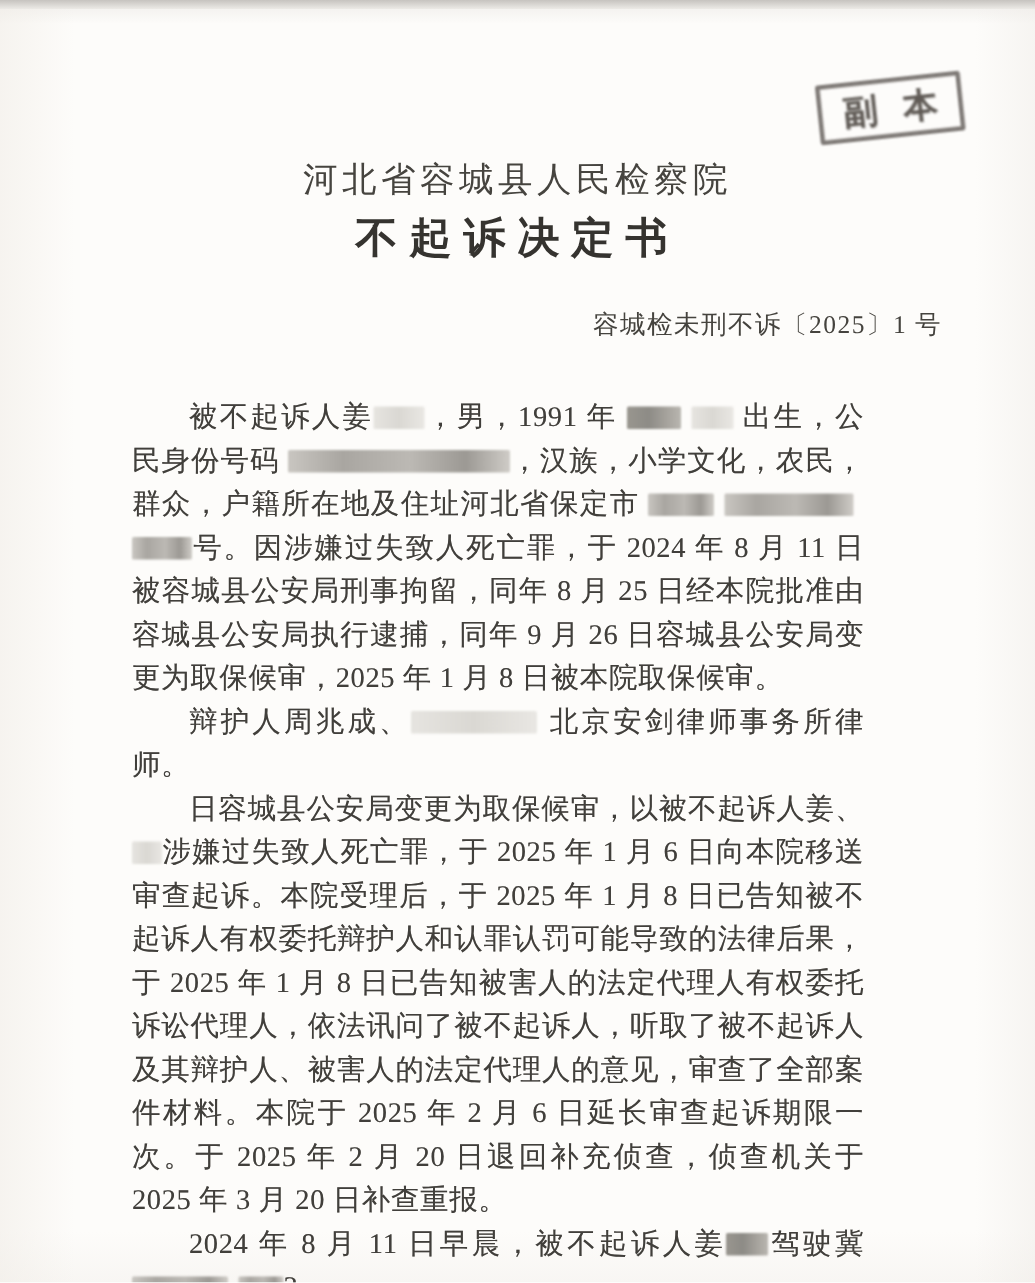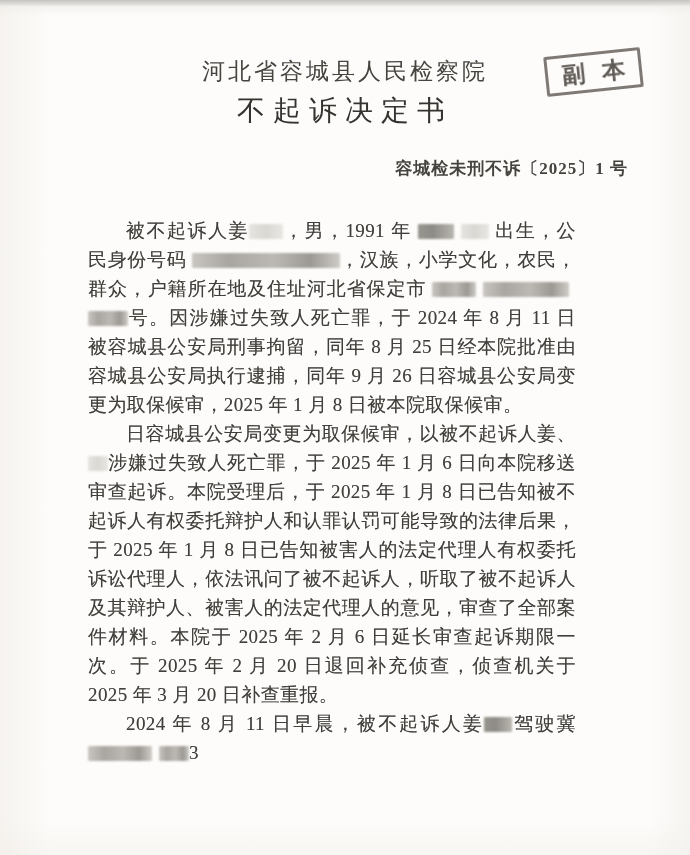--- a/index.html
+++ b/index.html
@@ -41,42 +41,41 @@
     letter-spacing: 17px;
     margin-right: -17px;
     color: rgba(50,44,38,0.82);
     text-shadow: 0.5px 0.5px 0.5px rgba(50,44,38,0.35);
     white-space: nowrap;
   }
 
   
   .agency {
     margin: 0;
-    padding-top: 56px;
+    padding-top: 104px;
     text-align: center;
     font-size: 23px;
     font-weight: normal;
     letter-spacing: 3px;
     color: #46443f;
   }
   .doc-title {
     margin: 5px 0 0;
     text-align: center;
     font-size: 28px;
-    font-weight: normal;
+    font-weight: bold;
     letter-spacing: 8px;
     color: #35332f;
   }
   .doc-number {
     margin: 27px 62px 0 0;
     text-align: right;
     font-size: 17px;
     letter-spacing: 1px;
     color: #45433e;
-    font-weight: bold;
   }
 
   
   .body-text {
     margin: 36px 114px 0 88px;
     font-size: 19px;
     line-height: 29px;
     text-align: justify;
     letter-spacing: 0.4px;
     color: #413f3b;
@@ -115,20 +114,23 @@
   <div class="body-text">
 
     <p>
       <span>被不起诉人姜</span><span class="redact light" style="width:34px"></span><span>，男，1991 年</span>
       <span class="redact dark gap-r" style="width:36px"></span><span class="redact light" style="width:28px"></span>
       <span>出生，公民身份号码</span>
       <span class="redact mid" style="width:148px"></span><span>，汉族，小学文化，农民，群众，户籍所在地及住址河北省保定市</span>
       <span class="redact mid gap-r" style="width:44px"></span><span class="redact mid gap-r" style="width:86px"></span><span class="redact mid" style="width:40px"></span><span>号。因涉嫌过失致人死亡罪，于 2024 年 8 月 11 日被容城县公安局刑事拘留，同年 8 月 25 日经本院批准由容城县公安局执行逮捕，同年 9 月 26 日容城县公安局变更为取保候审，2025 年 1 月 8 日被本院取保候审。</span>
     </p>
 
+    <p>
+      <span>辩护人周兆成、</span><span class="redact light gap-r" style="width:84px"></span><span>北京安剑律师事务所律师。</span>
+    </p>
 
     <p>
       <span>日容城县公安局变更为取保候审，以被不起诉人姜、</span><span class="redact light" style="width:20px"></span><span>涉嫌过失致人死亡罪，于 2025 年 1 月 6 日向本院移送审查起诉。本院受理后，于 2025 年 1 月 8 日已告知被不起诉人有权委托辩护人和认罪认罚可能导致的法律后果，于 2025 年 1 月 8 日已告知被害人的法定代理人有权委托诉讼代理人，依法讯问了被不起诉人，听取了被不起诉人及其辩护人、被害人的法定代理人的意见，审查了全部案件材料。本院于 2025 年 2 月 6 日延长审查起诉期限一次。于 2025 年 2 月 20 日退回补充侦查，侦查机关于 2025 年 3 月 20 日补查重报。</span>
     </p>
 
 
     <p>
       <span>2024 年 8 月 11 日早晨，被不起诉人姜</span><span class="redact dark" style="width:28px"></span><span>驾驶冀</span><span class="redact mid gap-r" style="width:64px"></span><span class="redact mid" style="width:30px"></span><span>3</span>
     </p>
 

